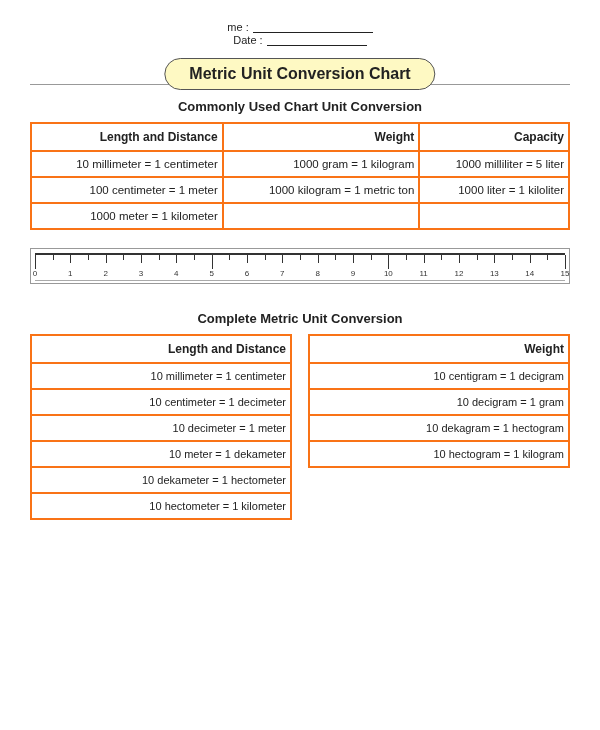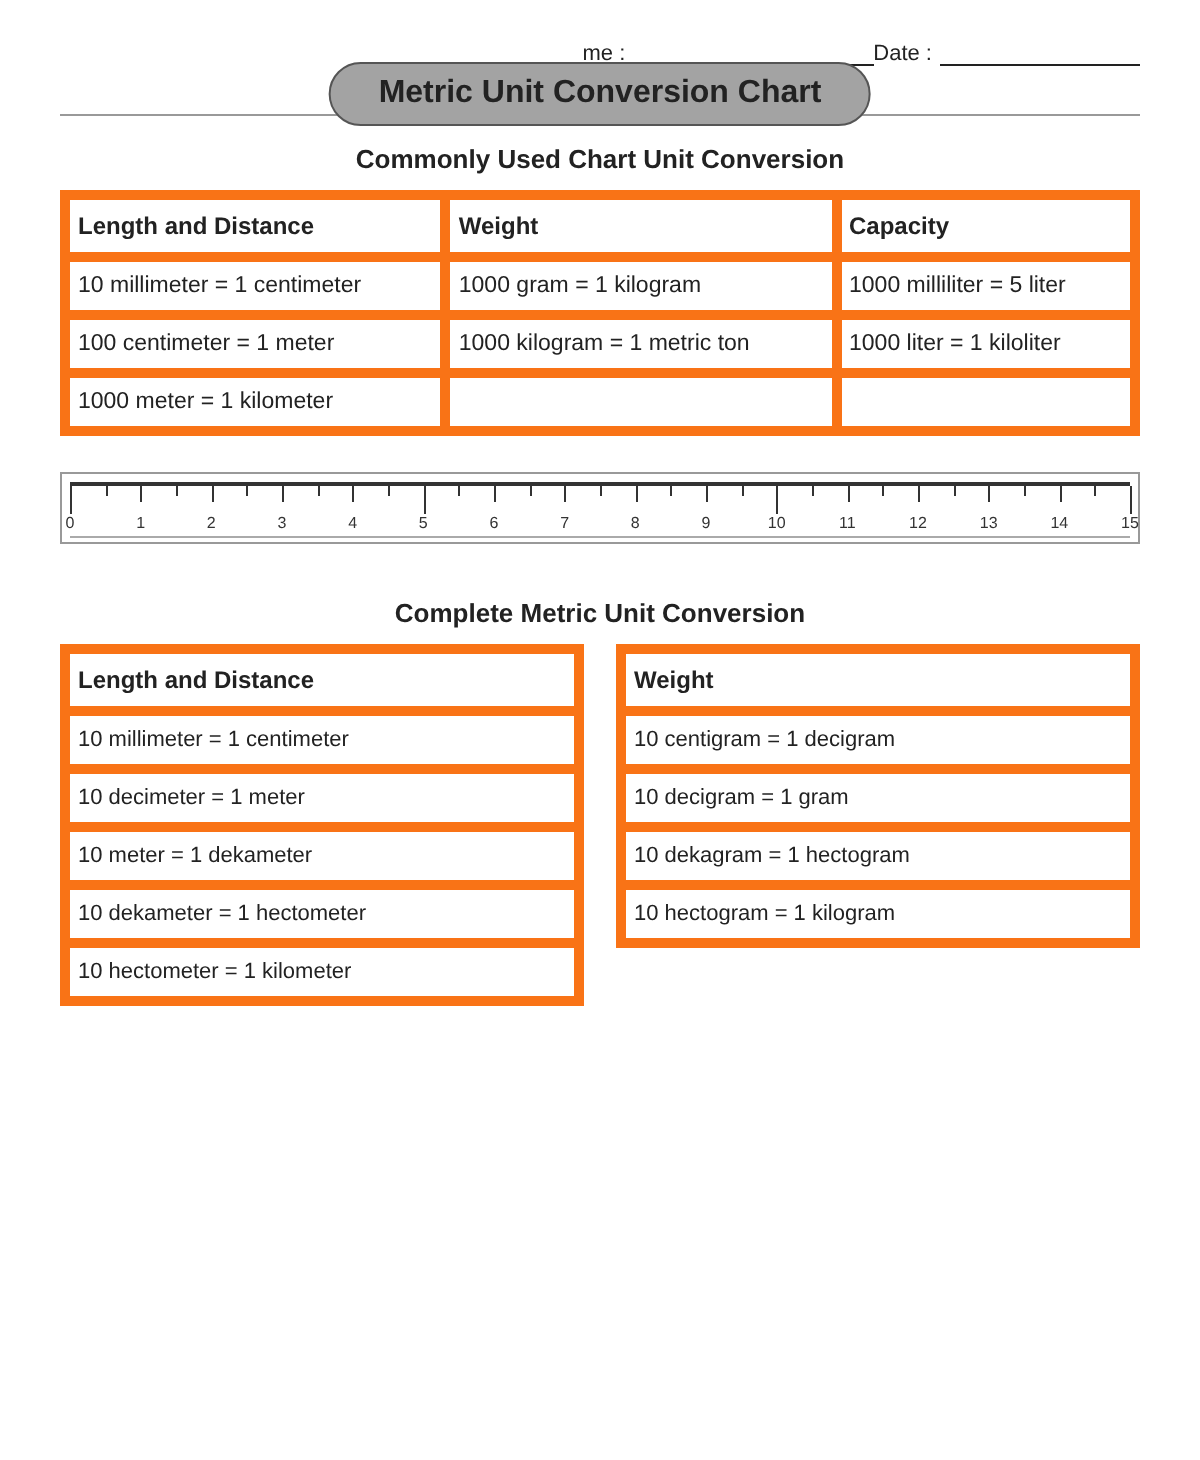--- a/index.html
+++ b/index.html
@@ -8,22 +8,23 @@
       font-family: Arial, sans-serif;
       font-size: 12px;
       color: #222;
       width: 600px;
       min-height: 730px;
       padding: 20px 30px;
     }
     .name-date-row {
       display: flex;
       align-items: center;
-      justify-content: flex-end;
-      margin-bottom: 6px;
+      justify-content: space-between;
+      margin-bottom: 20px;
+      flex-direction: column;
     }
     .name-line {
       display: flex;
       align-items: center;
       gap: 4px;
       font-size: 11px;
     }
     .name-line .underline {
       border-bottom: 1px solid #222;
       width: 120px;
@@ -45,21 +46,21 @@
       border-radius: 20px;
       text-align: center;
       padding: 6px 24px;
       font-size: 16px;
       font-weight: bold;
       display: inline-block;
       position: absolute;
       left: 50%;
       transform: translateX(-50%);
       top: -8px;
-      background: #a3a3a3;
+      background: #fef9c3;
       white-space: nowrap;
     }
     .title-row {
       display: flex;
       justify-content: center;
       margin-bottom: 14px;
       position: relative;
     }
     
     .title-row::before, .title-row::after {
@@ -79,22 +80,22 @@
       margin: 10px 0 8px;
     }
 
     
     .conv-table {
       width: 100%;
       border-collapse: collapse;
       margin-bottom: 10px;
     }
     .conv-table th, .conv-table td {
-      border: 5px solid #f97316;
-      text-align: left;
+      border: 2px solid #f97316;
+      text-align: right;
       padding: 6px 4px;
       vertical-align: middle;
     }
     .conv-table th {
       font-weight: bold;
       font-size: 12px;
       background: #fff;
     }
     .conv-table td {
       font-size: 11.5px;
@@ -264,20 +265,23 @@
       <thead>
         <tr>
           <th>Length and Distance</th>
         </tr>
       </thead>
       <tbody id="complete-length-body">
           <tr>
             <td>10 millimeter = 1 centimeter</td>
           </tr>
           <tr>
+            <td>10 centimeter = 1 decimeter</td>
+          </tr>
+          <tr>
             <td>10 decimeter = 1 meter</td>
           </tr>
           <tr>
             <td>10 meter = 1 dekameter</td>
           </tr>
           <tr>
             <td>10 dekameter = 1 hectometer</td>
           </tr>
           <tr>
             <td>10 hectometer = 1 kilometer</td>

